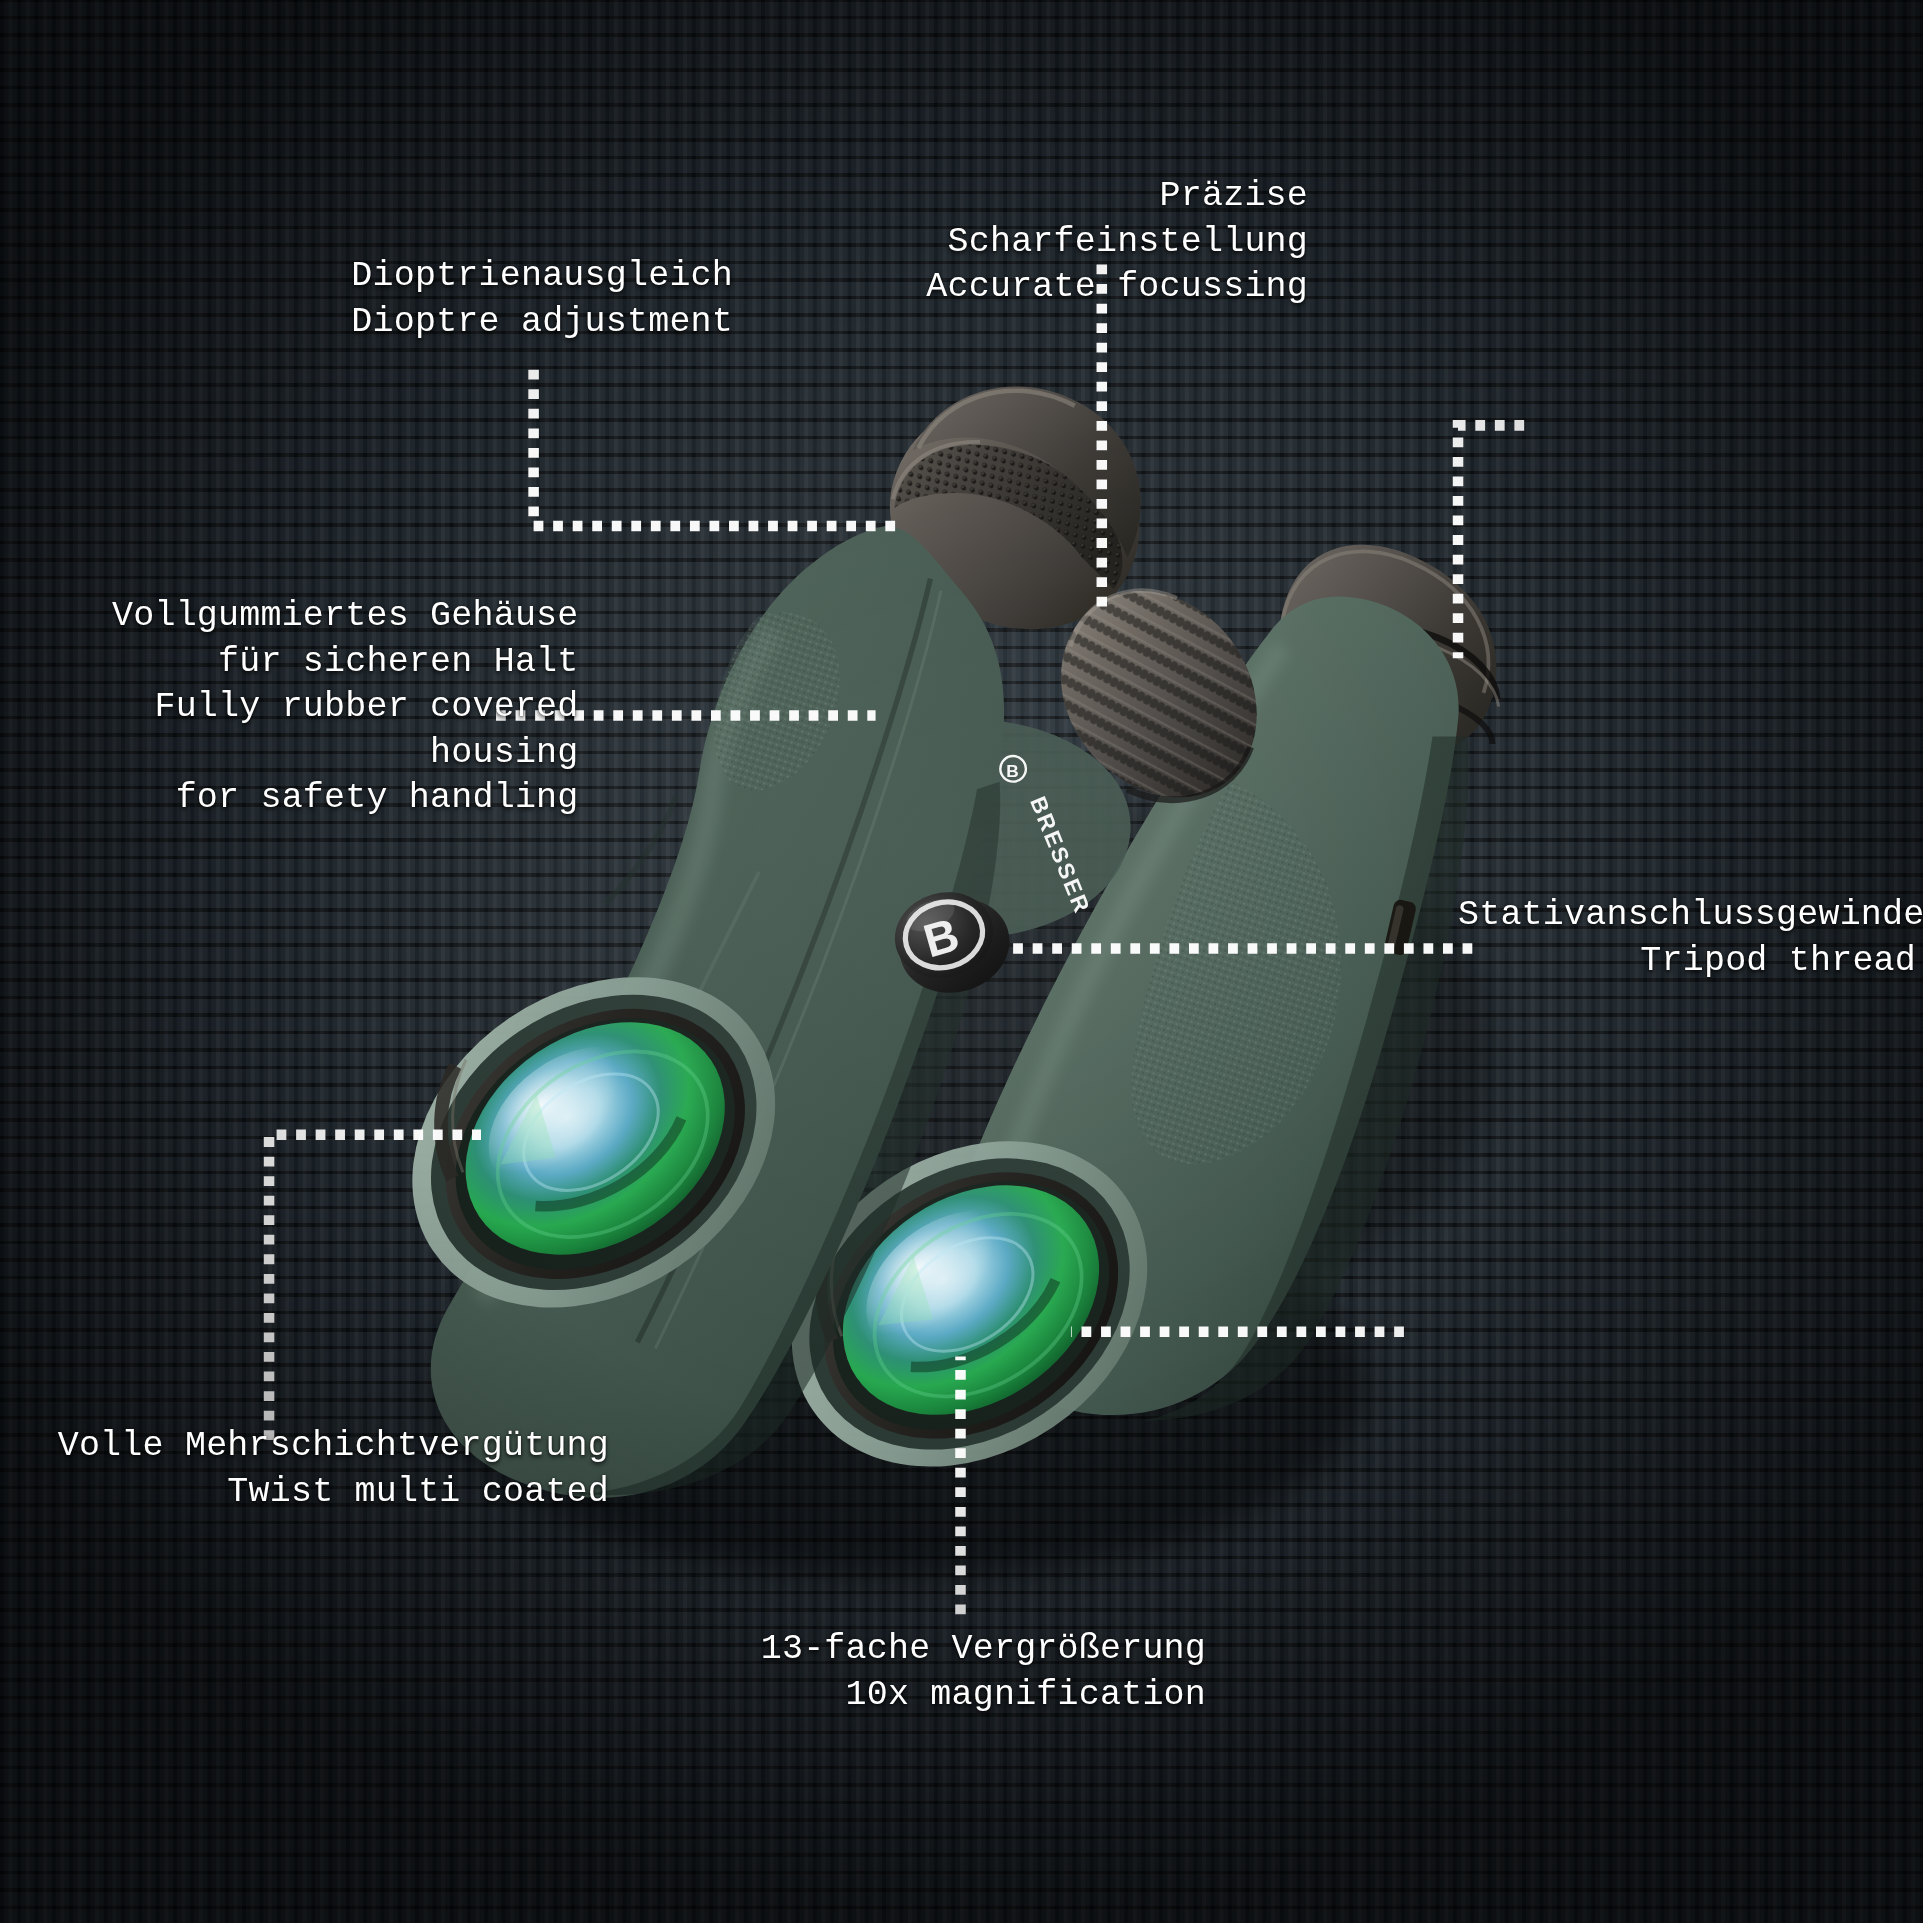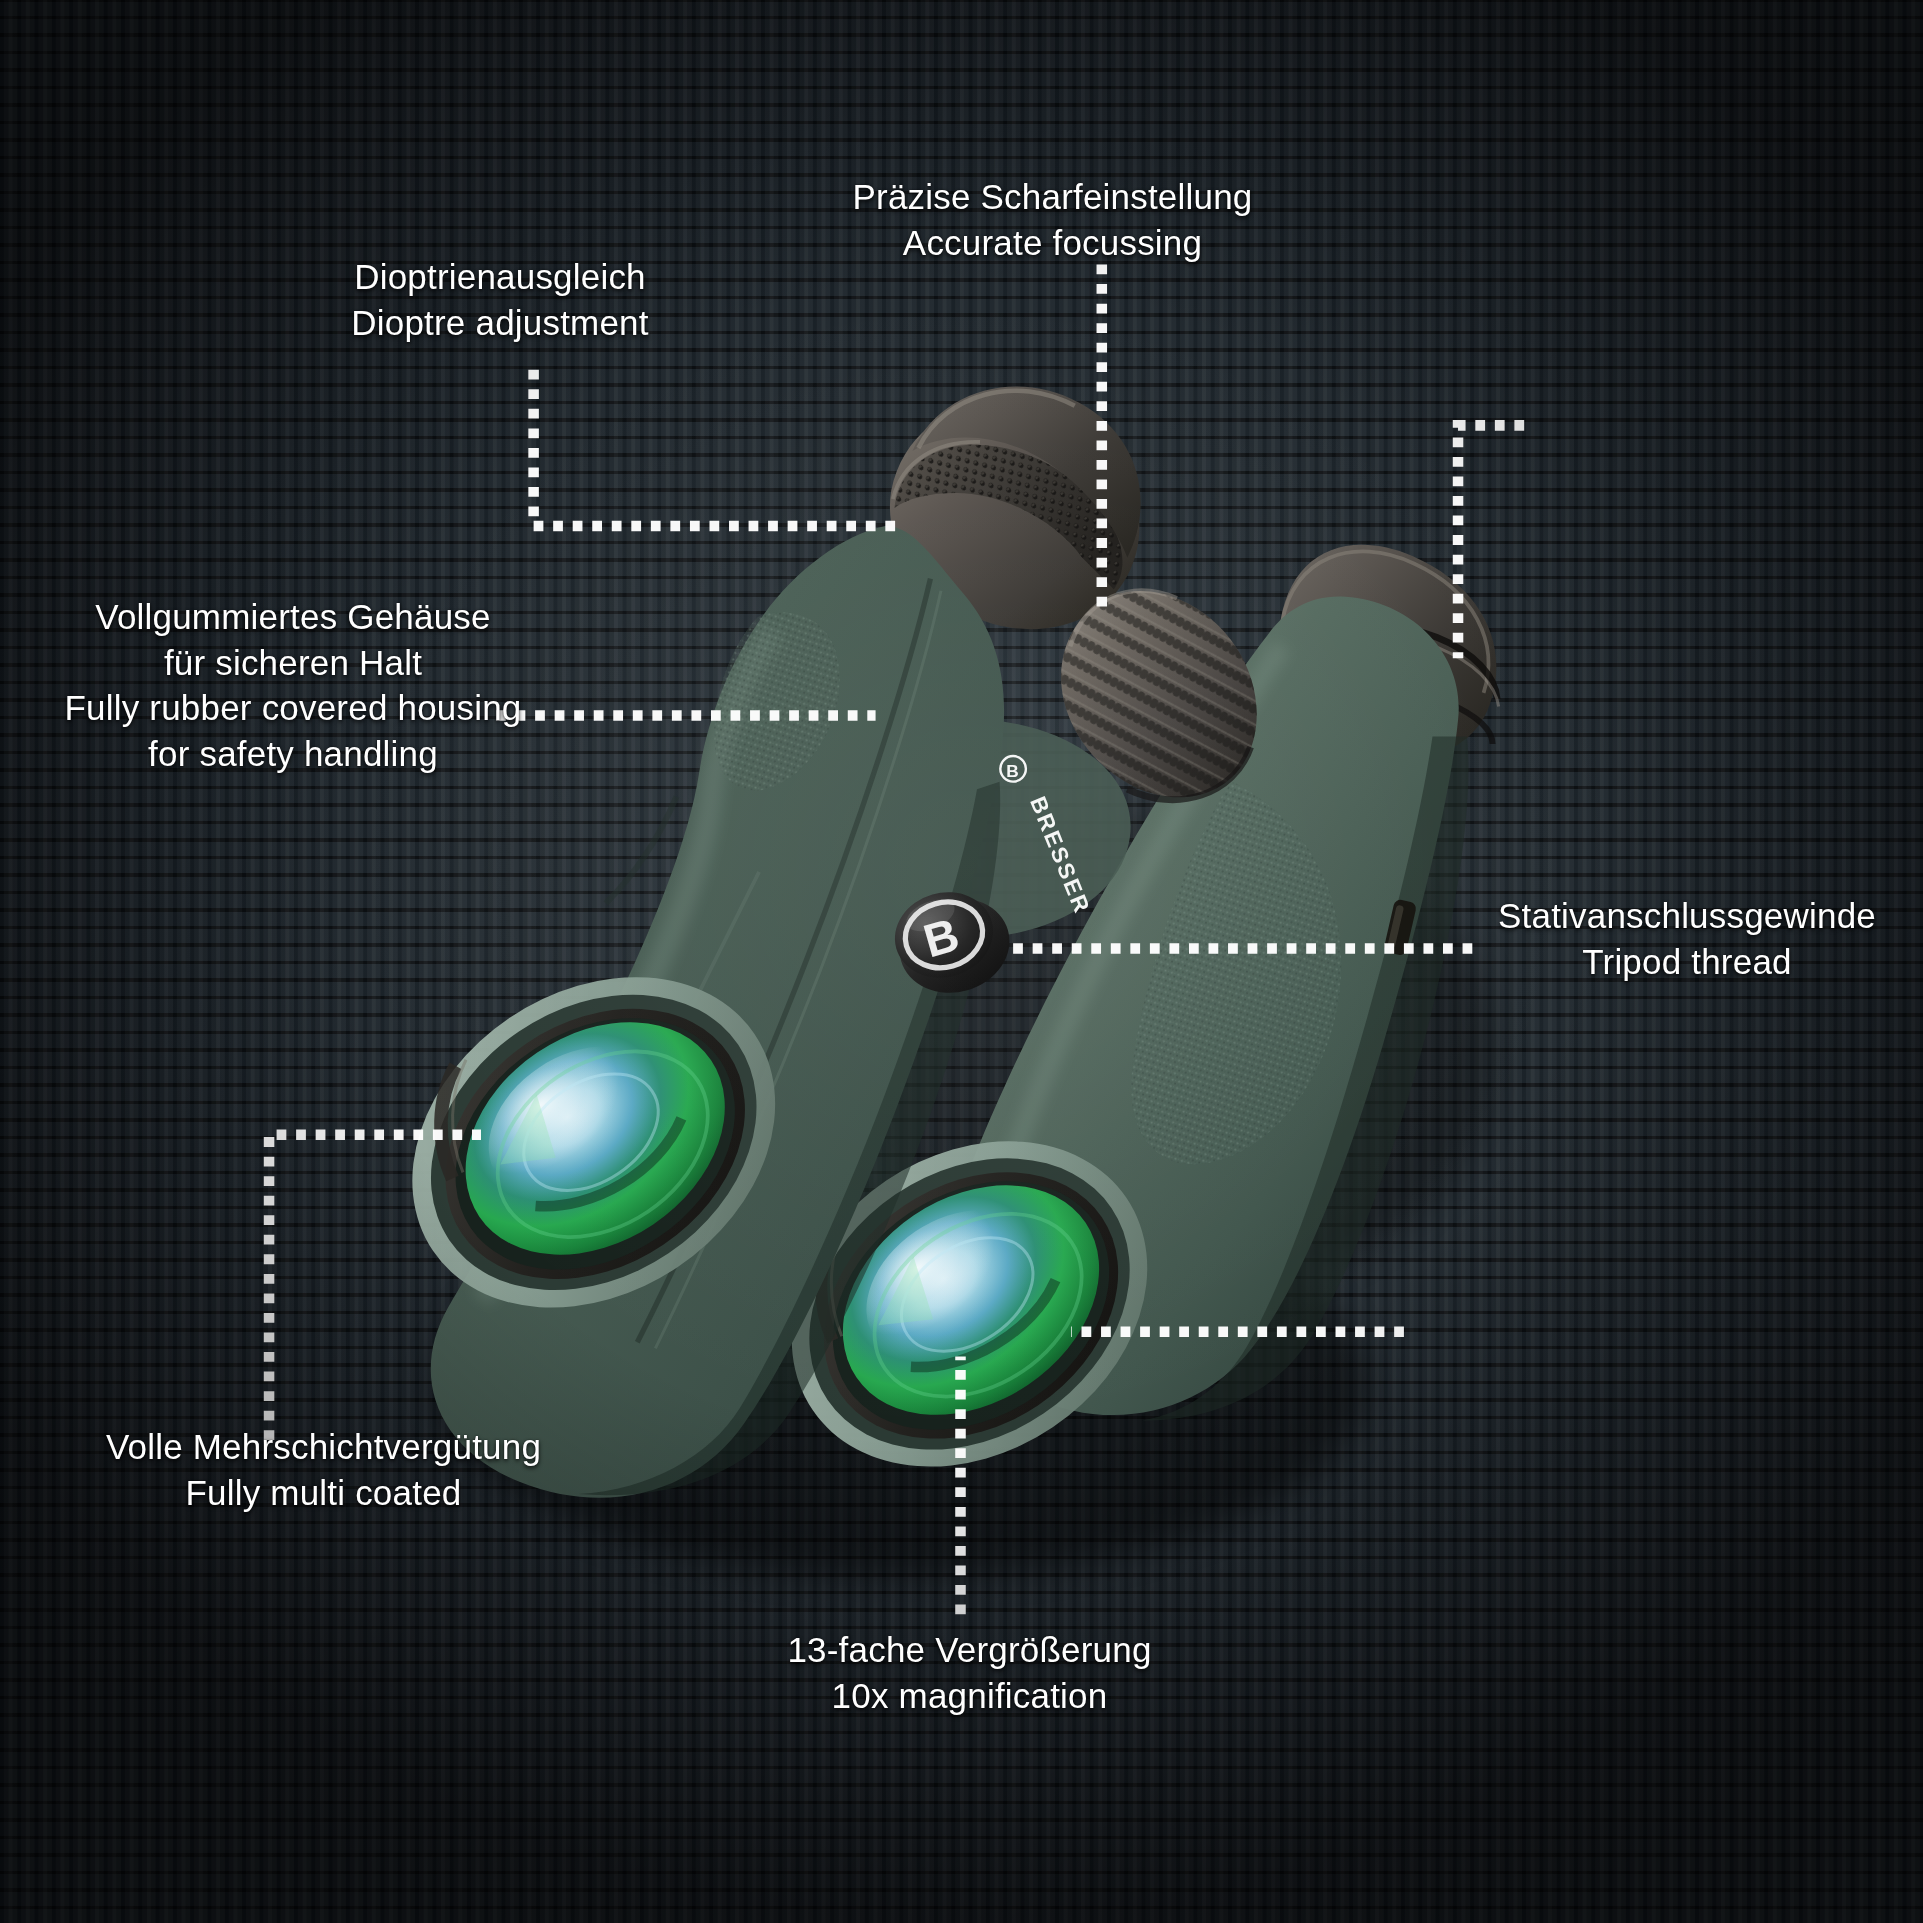--- a/index.html
+++ b/index.html
@@ -53,21 +53,21 @@
   .label{
     position:absolute;
     color:#ffffff;
     font-weight:400;
     font-size:35px;
     line-height:1.30;
     letter-spacing:0.2px;
     text-shadow:0 1.5px 4.5px rgba(0,0,0,.85), 0 0 1.5px rgba(0,0,0,.6);
     white-space:pre-line;
   }
-  .c{text-align:center;}
+  .c{text-align:right;font-family:Liberation Mono, monospace;}
 
   
   #lbl-diopter   {left:267px;  top:254px;  width:466px;}
   #lbl-focus     {left:797px; top:174px;  width:511px;}
   #lbl-eyecups   {left:1473px; top:278px;  width:443px;}
   #lbl-housing   {left:7.5px;   top:594px;  width:571px;}
   #lbl-tripod    {left:1458px; top:893px; width:458px;}
   #lbl-bak4      {left:1398px; top:1279px; width:519px;}
   #lbl-coated    {left:38px;   top:1424px; width:571px;}
   #lbl-magnif    {left:733px;  top:1627px; width:473px;}
@@ -404,19 +404,19 @@
   <div class="label c" id="lbl-tripod">Stativanschlussgewinde
 Tripod thread</div>
 
   <div class="label c" id="lbl-housing">Vollgummiertes Gehäuse
 für sicheren Halt
 Fully rubber covered housing
 for safety handling</div>
 
 
   <div class="label c" id="lbl-coated">Volle Mehrschichtvergütung
-Fully multi coated</div>
+Twist multi coated</div>
 
   <div class="label c" id="lbl-magnif">13-fache Vergrößerung
 10x magnification</div>
 
 </div>
 
 
 </body></html>

